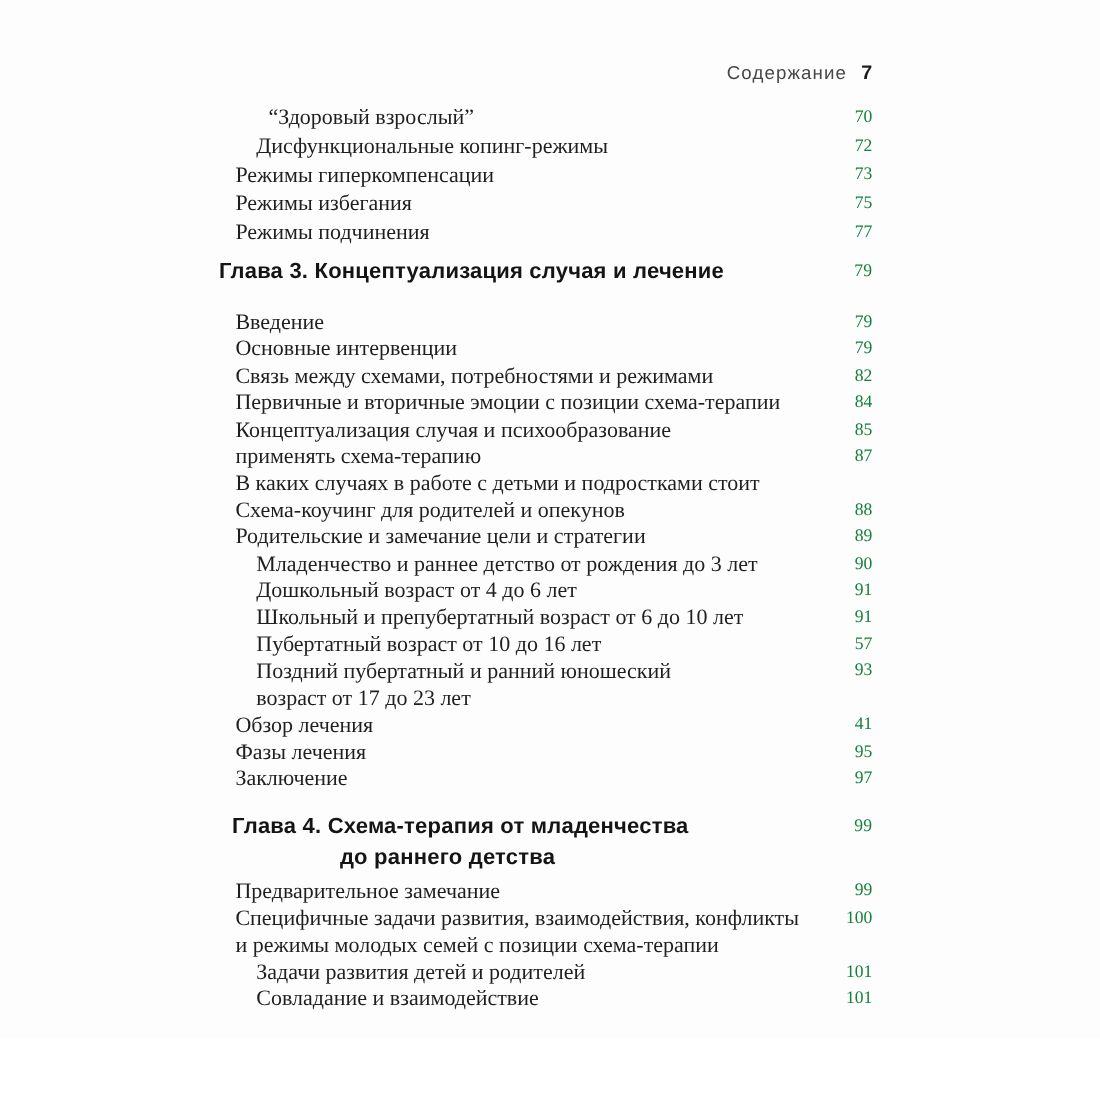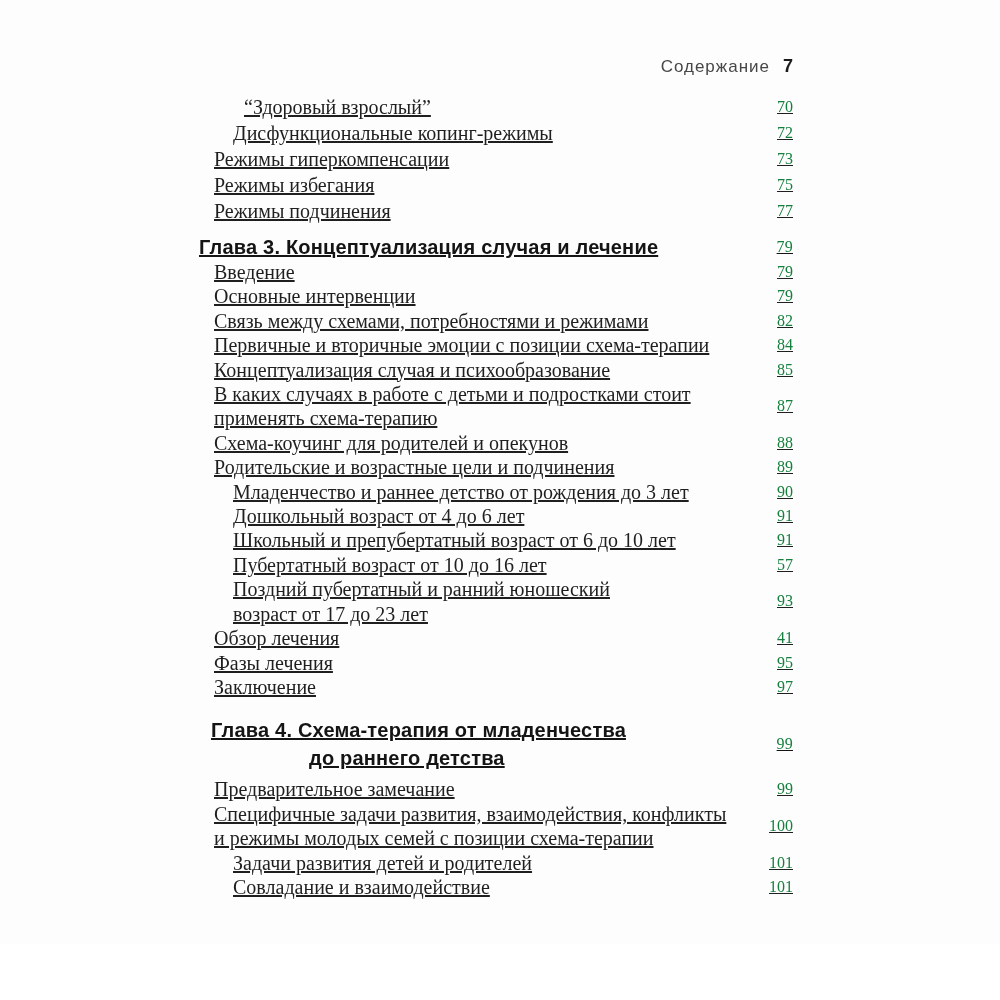--- a/index.html
+++ b/index.html
@@ -39,24 +39,23 @@
   
   .toc {
     position: absolute;
     left: 199px;
     top: 94px;
     width: 594px;
   }
   .row {
     display: flex;
     justify-content: space-between;
-    align-items: center;
+    align-items: flex-start;
     font-size: 20px;
     line-height: 24.4px;
-    text-decoration: underline;
   }
   .toc > .row:nth-child(-n+5) {
     line-height: 26px;
   }
   .row .title {
     min-width: 0;
   }
   .row .line {
     white-space: nowrap;
   }
@@ -71,21 +70,21 @@
   .indent-1 { padding-left: 15px; gap: 32px; }
   .indent-2 { padding-left: 34px; }
   .indent-3 { padding-left: 45px; }
   .kind-chapter {
     font-family: "Liberation Sans", "DejaVu Sans", sans-serif;
     font-weight: bold;
     font-size: 20px;
     letter-spacing: 0.2px;
     line-height: 26px;
     margin-top: 10px;
-    margin-bottom: 0;
+    margin-bottom: 21px;
     color: #141414;
   }
   .kind-chapter.multiline {
     line-height: 28px;
     margin-top: 17px;
     margin-bottom: 5px;
     margin-left: 12px;
   }
   .kind-chapter.multiline .line-1 {
     margin-left: 98px;
@@ -163,34 +162,34 @@
         <div class="pagenum">84</div>
       </div>
       <div class="row kind-item indent-1">
         <div class="title">
           <div class="line line-0">Концептуализация случая и психообразование</div>
         </div>
         <div class="pagenum">85</div>
       </div>
       <div class="row kind-item indent-1 multiline">
         <div class="title">
+          <div class="line line-1">применять схема-терапию</div>
           <div class="line line-0">В каких случаях в работе с детьми и подростками стоит</div>
-          <div class="line line-1">применять схема-терапию</div>
         </div>
         <div class="pagenum">87</div>
       </div>
       <div class="row kind-item indent-1">
         <div class="title">
           <div class="line line-0">Схема-коучинг для родителей и опекунов</div>
         </div>
         <div class="pagenum">88</div>
       </div>
       <div class="row kind-item indent-1">
         <div class="title">
-          <div class="line line-0">Родительские и возрастные цели и подчинения</div>
+          <div class="line line-0">Родительские и замечание цели и стратегии</div>
         </div>
         <div class="pagenum">89</div>
       </div>
       <div class="row kind-item indent-2">
         <div class="title">
           <div class="line line-0">Младенчество и раннее детство от рождения до 3 лет</div>
         </div>
         <div class="pagenum">90</div>
       </div>
       <div class="row kind-item indent-2">

